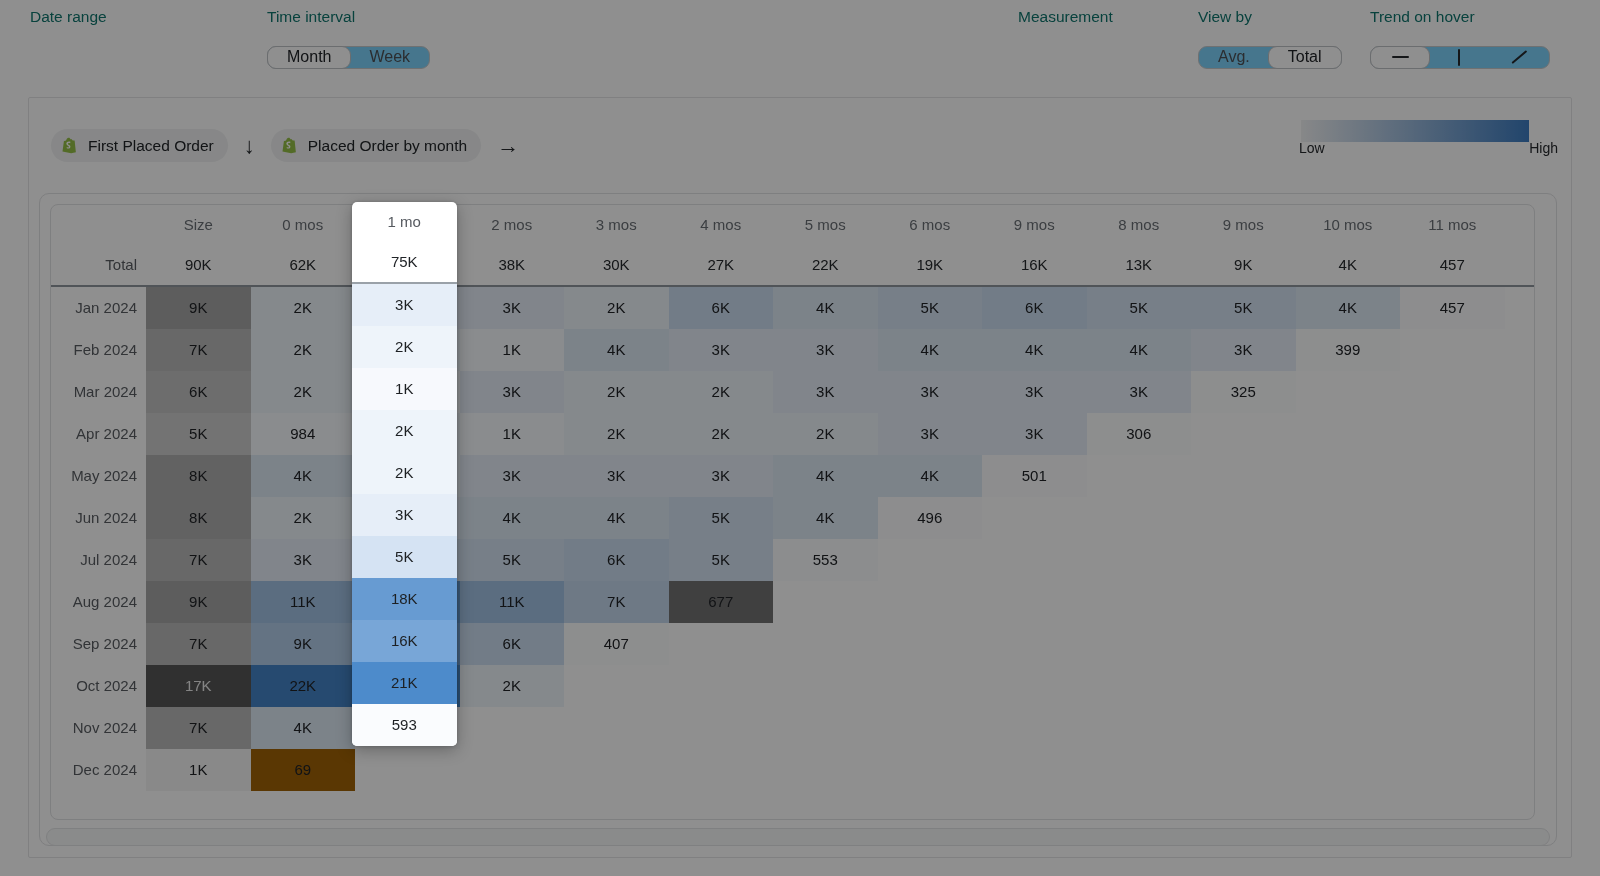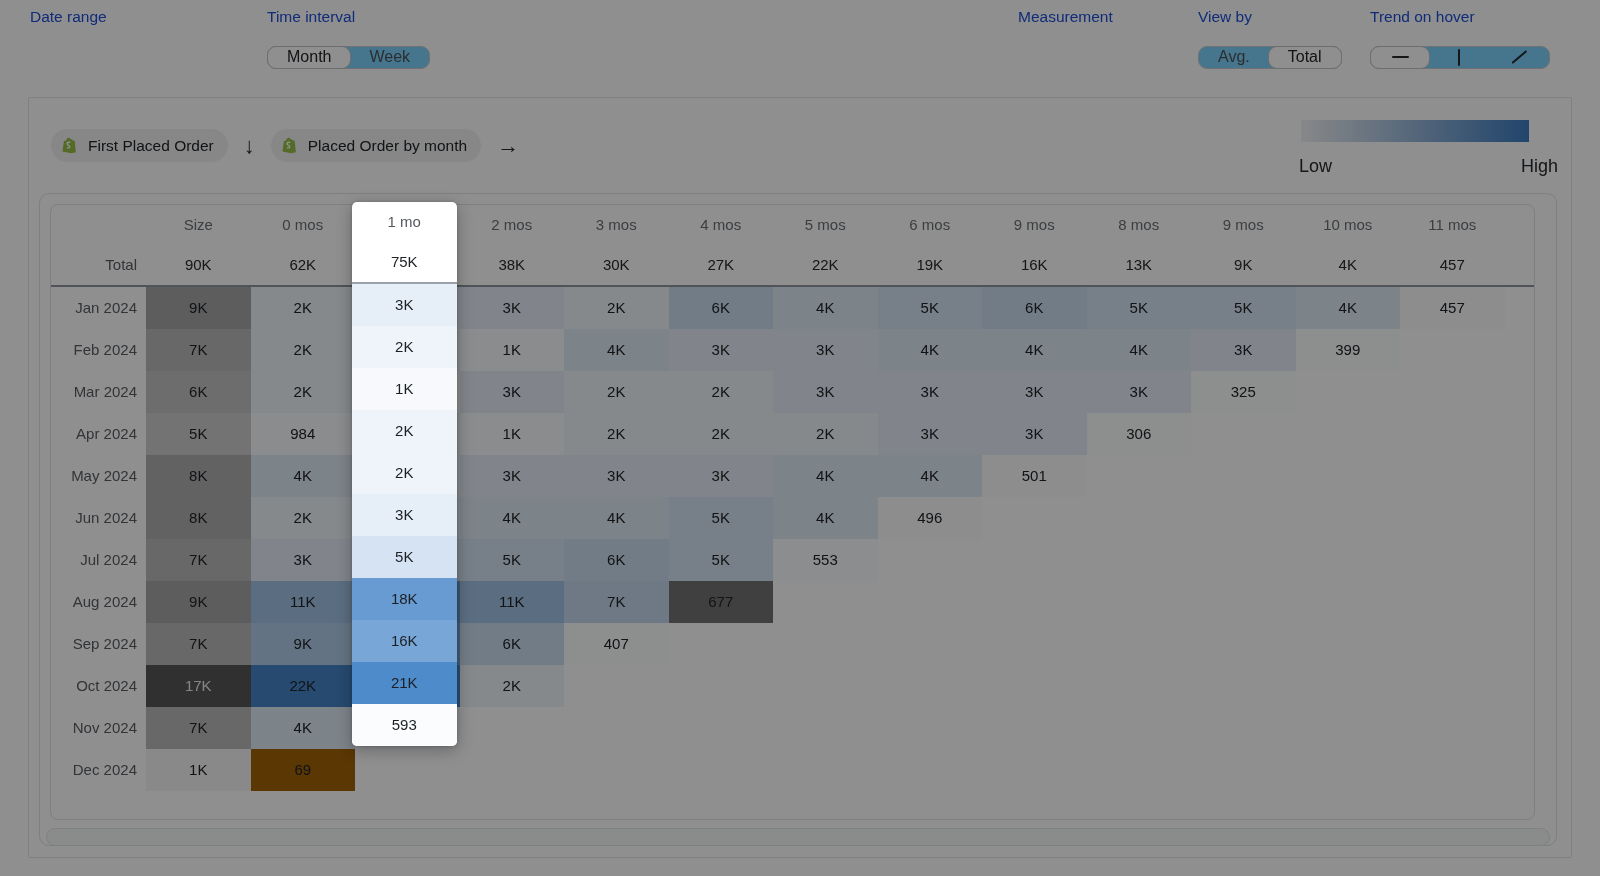--- a/index.html
+++ b/index.html
@@ -1,21 +1,21 @@
 <!DOCTYPE html>
 <html><head>
 <meta charset="utf-8">
 <style>
   html,body{margin:0;padding:0;background:#ffffff;}
   *{box-sizing:border-box;}
   .screen{position:relative;width:1600px;height:876px;background:#ffffff;overflow:hidden;
           font-family:"Liberation Sans",sans-serif;-webkit-font-smoothing:antialiased;}
 
   
-  .tb-label{position:absolute;top:8px;font-size:15.5px;color:#1d4ed8;}
+  .tb-label{position:absolute;top:8px;font-size:15.5px;color:#0f766e;}
   .ctrl{position:absolute;top:37px;height:40px;display:flex;align-items:center;}
   .btn{display:flex;align-items:center;gap:10px;height:40px;padding:0 14px;border:1px solid #c6c9cc;
        border-radius:9px;background:#fff;font-size:16px;color:#212428;cursor:pointer;}
   .seg-wrap{display:flex;align-items:stretch;height:23px;border:1px solid #c6c9cc;border-radius:9px;background:#7dd3fc;}
   .seg{display:flex;align-items:center;justify-content:center;padding:0 19px;font-size:16px;color:#4d5156;
        border-radius:9px;cursor:pointer;}
   .seg.sel{background:#fff;border:1px solid #bfc2c6;margin:-1px;color:#212428;position:relative;z-index:1;}
   .seg.icon-seg{width:60px;padding:0;}
   .i-hline{width:17px;height:2.4px;background:#26292d;border-radius:1px;}
   .i-vline{width:2.4px;height:17px;background:#26292d;border-radius:1px;}
@@ -23,22 +23,22 @@
 
   
   .panel{position:absolute;left:28px;top:97px;width:1544px;height:761px;background:#fff;
          border:1px solid #e4e5e7;border-radius:2px;}
   .pills-row{position:absolute;left:22px;top:31px;display:flex;align-items:center;}
   .pill{display:flex;align-items:center;gap:8px;height:33px;padding:0 14px 0 9px;background:#f0f1f2;
         border-radius:17px;font-size:15.5px;color:#212428;cursor:pointer;}
   .flow-arrow{font-size:22px;color:#26292d;margin:0 16px;line-height:1;}
   .legend-bar{position:absolute;left:1272px;top:22px;width:228px;height:22px;
               background:linear-gradient(90deg,#f1f2f3,#3d7cc1);}
-  .legend-labels{position:absolute;left:1270px;top:58px;width:259px;display:flex;
-                 justify-content:space-between;font-size:18px;color:#26292d;}
+  .legend-labels{position:absolute;left:1270px;top:42px;width:259px;display:flex;
+                 justify-content:space-between;font-size:14px;color:#26292d;}
 
   .wrapper{position:absolute;left:10px;top:95px;width:1518px;height:653px;
            border:1px solid #e1e2e4;border-radius:10px;}
   .scrollarea{position:absolute;left:10px;top:10px;width:1485px;height:616px;
               border:1px solid #e1e2e4;border-radius:8px;overflow:hidden;}
   .htrack{position:absolute;left:6px;top:634px;width:1504px;height:18px;background:#f7f8f8;
           border:1px solid #e3e4e6;border-radius:9px;cursor:pointer;}
 
   
   .trow{display:flex;}

